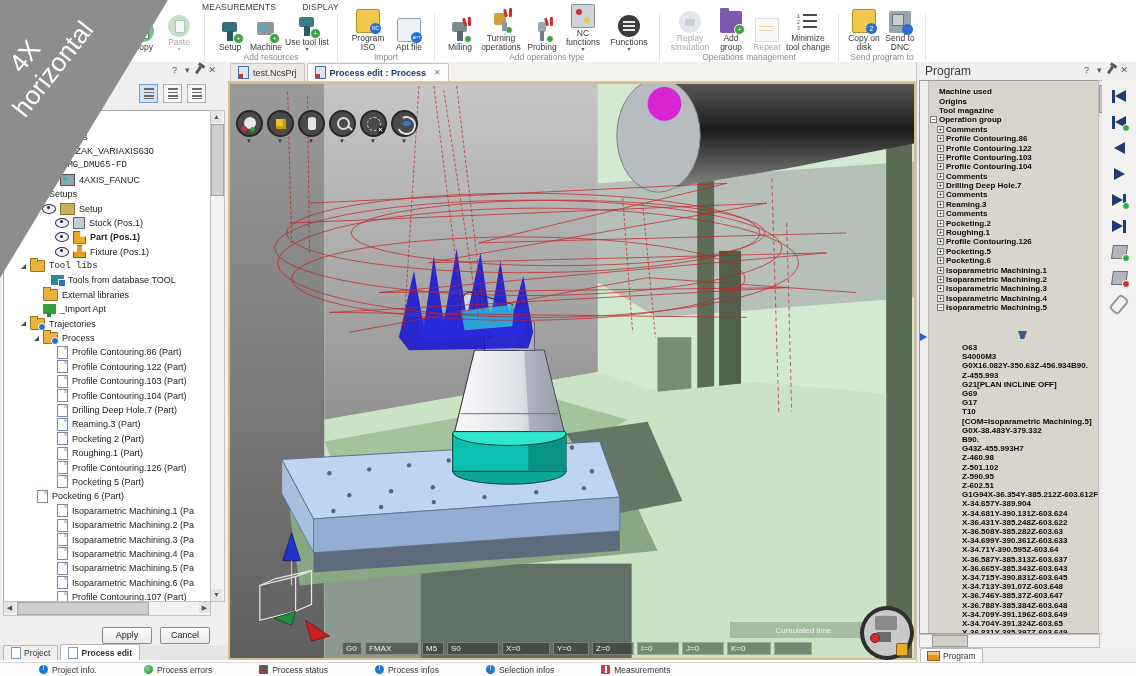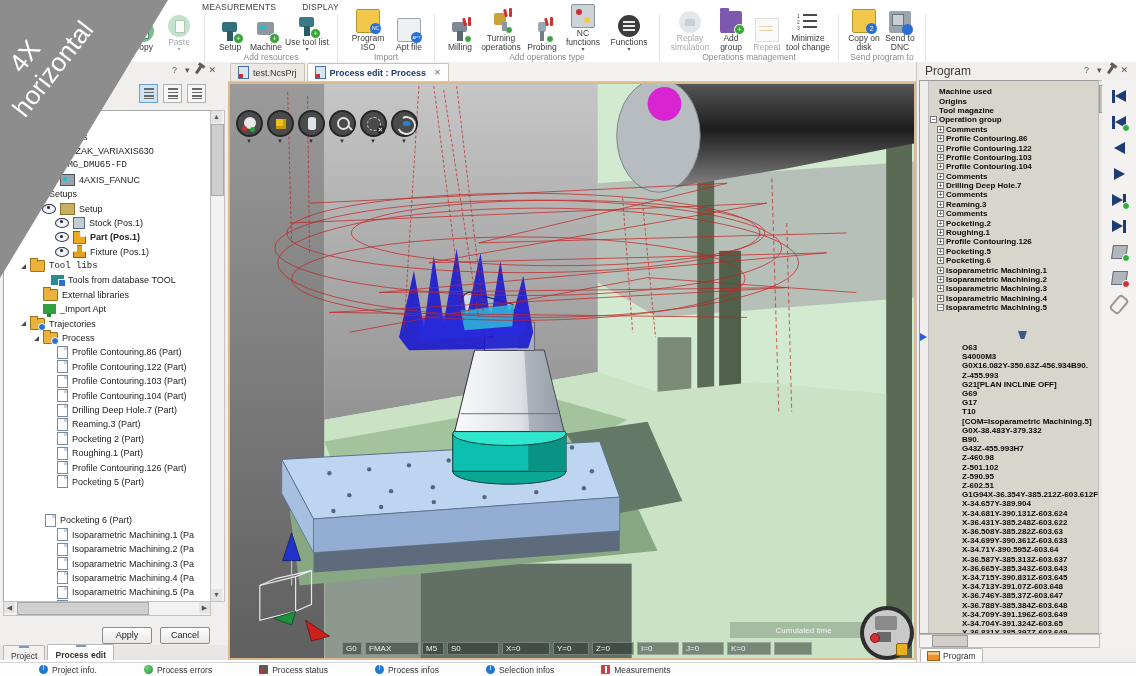--- a/index.html
+++ b/index.html
@@ -111,21 +111,21 @@
   #lp-vscroll{position:absolute;right:3px;top:48px;width:13px;bottom:58px;background:#f2f2f2;border:1px solid #c2c2c2;}
   .sc-arrow{position:absolute;left:0;width:11px;height:12px;background:#e4e4e4;color:#555;font-size:7px;line-height:12px;text-align:center;}
   #lp-vthumb{position:absolute;left:0;top:13px;width:11px;height:70px;background:#cfcfcf;border:1px solid #a8a8a8;}
   #lp-hscroll{position:absolute;left:3px;right:17px;bottom:44px;height:13px;background:#f2f2f2;border:1px solid #c2c2c2;}
   #lp-hthumb{position:absolute;left:13px;top:0;width:130px;height:11px;background:#cfcfcf;border:1px solid #a8a8a8;}
   #lp-buttons{position:absolute;right:18px;bottom:16px;display:flex;gap:8px;}
   .lp-btn{width:48px;height:15px;background:linear-gradient(#fdfdfd,#e8e8e8);border:1px solid #8a8a8a;border-radius:2px;
      font-size:9px;color:#222;text-align:center;line-height:15px;}
   #lp-tabs{position:absolute;left:0;bottom:0;width:100%;height:15px;display:flex;align-items:flex-end;padding-left:3px;background:#e9e7e5;}
   .lp-tab{display:flex;align-items:center;gap:3px;height:14px;padding:0 7px;font-size:8.5px;color:#333;
-     border:1px solid #b8b8b8;border-bottom:none;background:#f2f1f0;margin-right:2px;border-radius:2px 2px 0 0;flex-direction:column;}
+     border:1px solid #b8b8b8;border-bottom:none;background:#f2f1f0;margin-right:2px;border-radius:2px 2px 0 0;}
   .lp-tab.active{background:#fff;font-weight:bold;height:15px;}
   .tab-doc{width:8px;height:10px;background:#fff;border:1px solid #7a9ac2;}
   
   #viewport{position:absolute;left:228px;top:62px;width:688px;height:598px;background:#f4f2ef;}
   #vp-tabs{position:absolute;left:0;top:0;width:100%;height:20px;display:flex;align-items:flex-end;padding-left:2px;border-bottom:1px solid #d9c7ae;background:#f4f2ef;box-sizing:border-box;}
   .vp-tab{display:flex;align-items:center;gap:4px;height:17px;padding:0 7px;font-size:9px;color:#333;background:#ece9e5;border:1px solid #c9c2b8;border-bottom:none;margin-right:2px;border-radius:2px 2px 0 0;}
   .vp-tab.active{background:#fdfdfd;color:#1f3b73;font-weight:bold;}
   .vp-tab .close{color:#777;font-size:8px;margin-left:4px;font-weight:normal;}
   .vt-ic{width:9px;height:11px;background:#d8e6f4;border:1px solid #4a6fa4;position:relative;}
   .vt-ic::after{content:"";position:absolute;left:0;bottom:0;width:4px;height:4px;background:#d03030;}
@@ -475,21 +475,21 @@
         <div class="trow" style="padding-left: 43px;">
           <span class="texp-sp"></span>
           <span class="ti ti-doc"></span>
           <span>Profile Contouring.126 (Part)</span>
         </div>
         <div class="trow" style="padding-left: 43px;">
           <span class="texp-sp"></span>
           <span class="ti ti-doc"></span>
           <span>Pocketing 5 (Part)</span>
         </div>
-        <div class="trow" style="padding-left: 31px; margin-top: 24px;">
+        <div class="trow" style="padding-left: 23px;">
           <span class="texp-sp"></span>
           <span class="ti ti-doc"></span>
           <span>Pocketing 6 (Part)</span>
         </div>
         <div class="trow" style="padding-left: 43px;">
           <span class="texp-sp"></span>
           <span class="ti ti-doc"></span>
           <span>Isoparametric Machining.1 (Pa</span>
         </div>
         <div class="trow" style="padding-left: 43px;">

